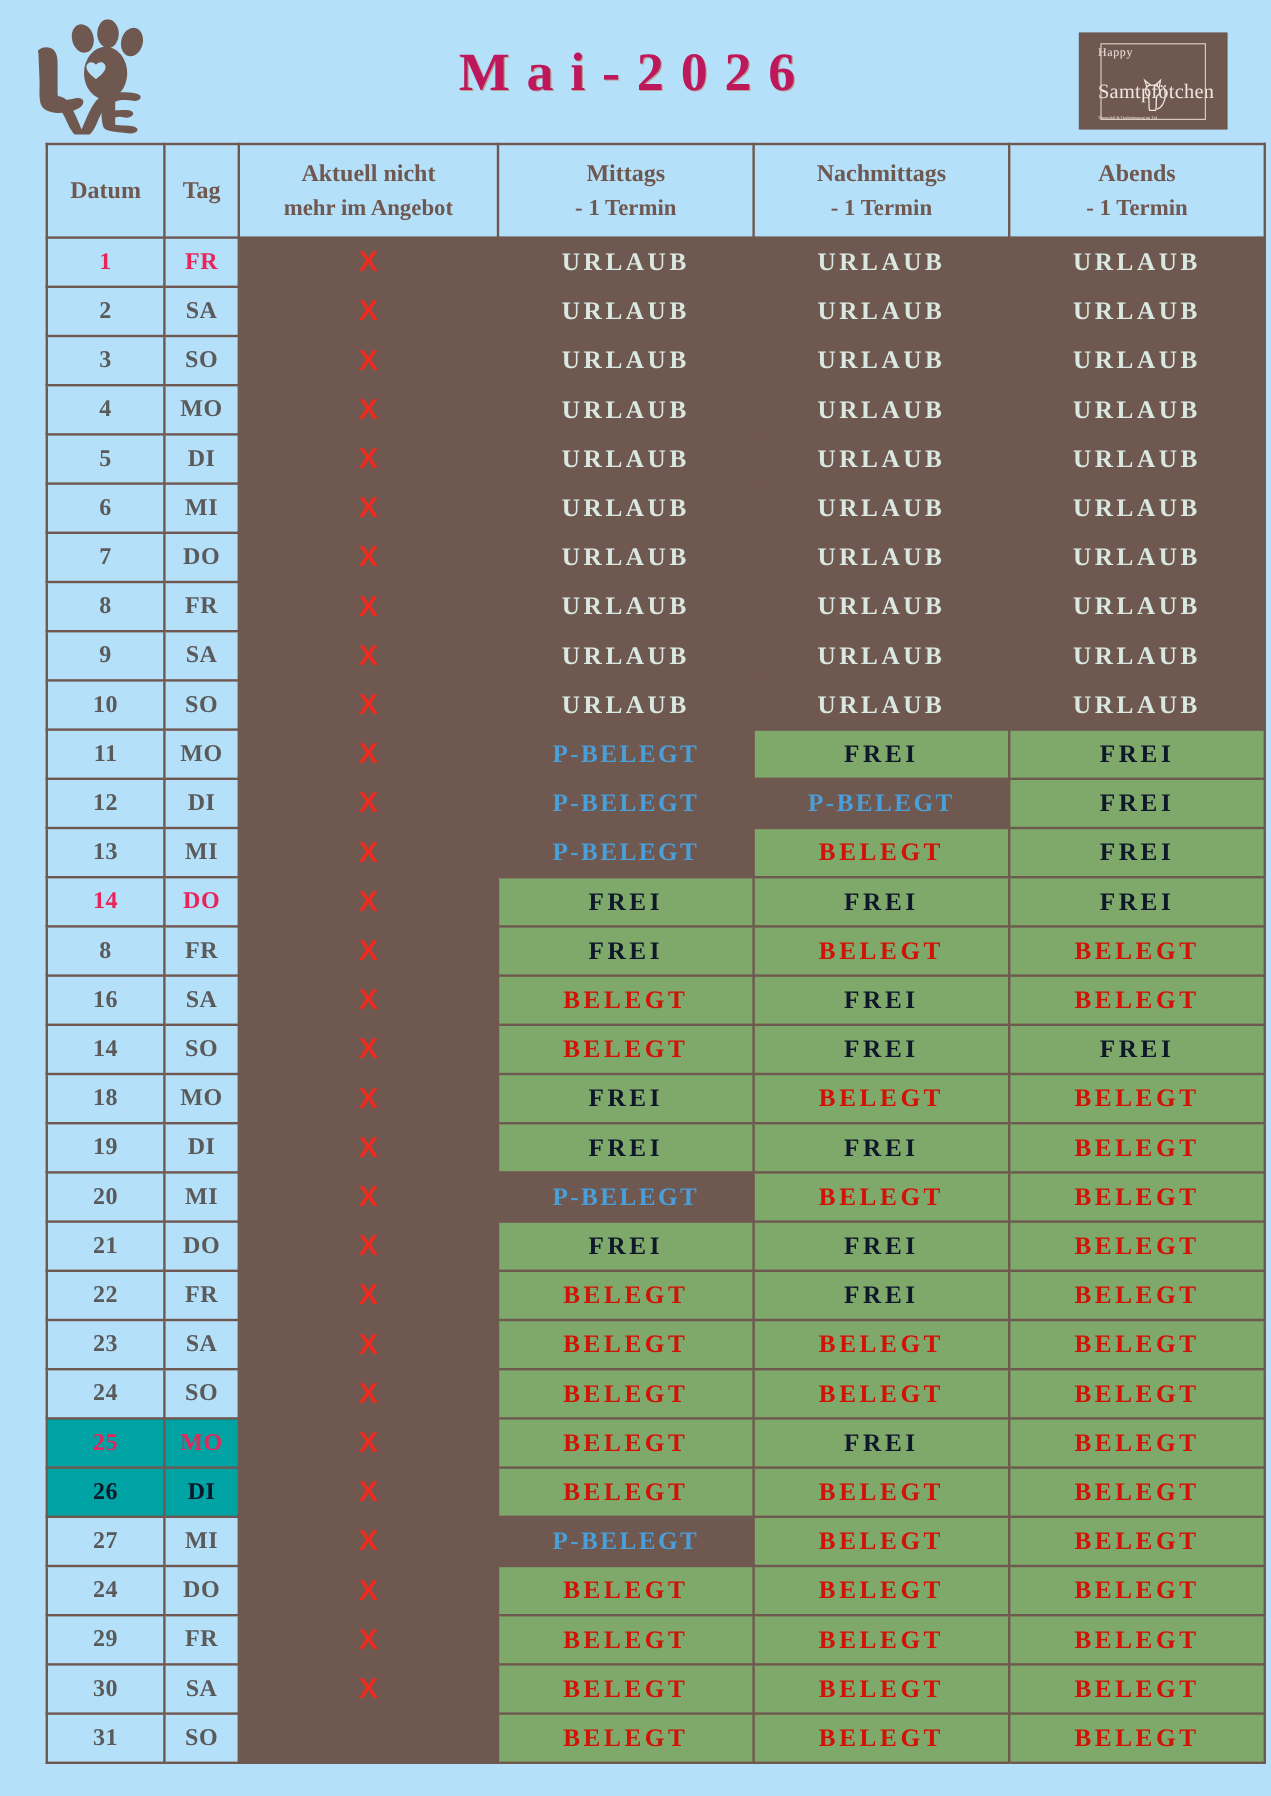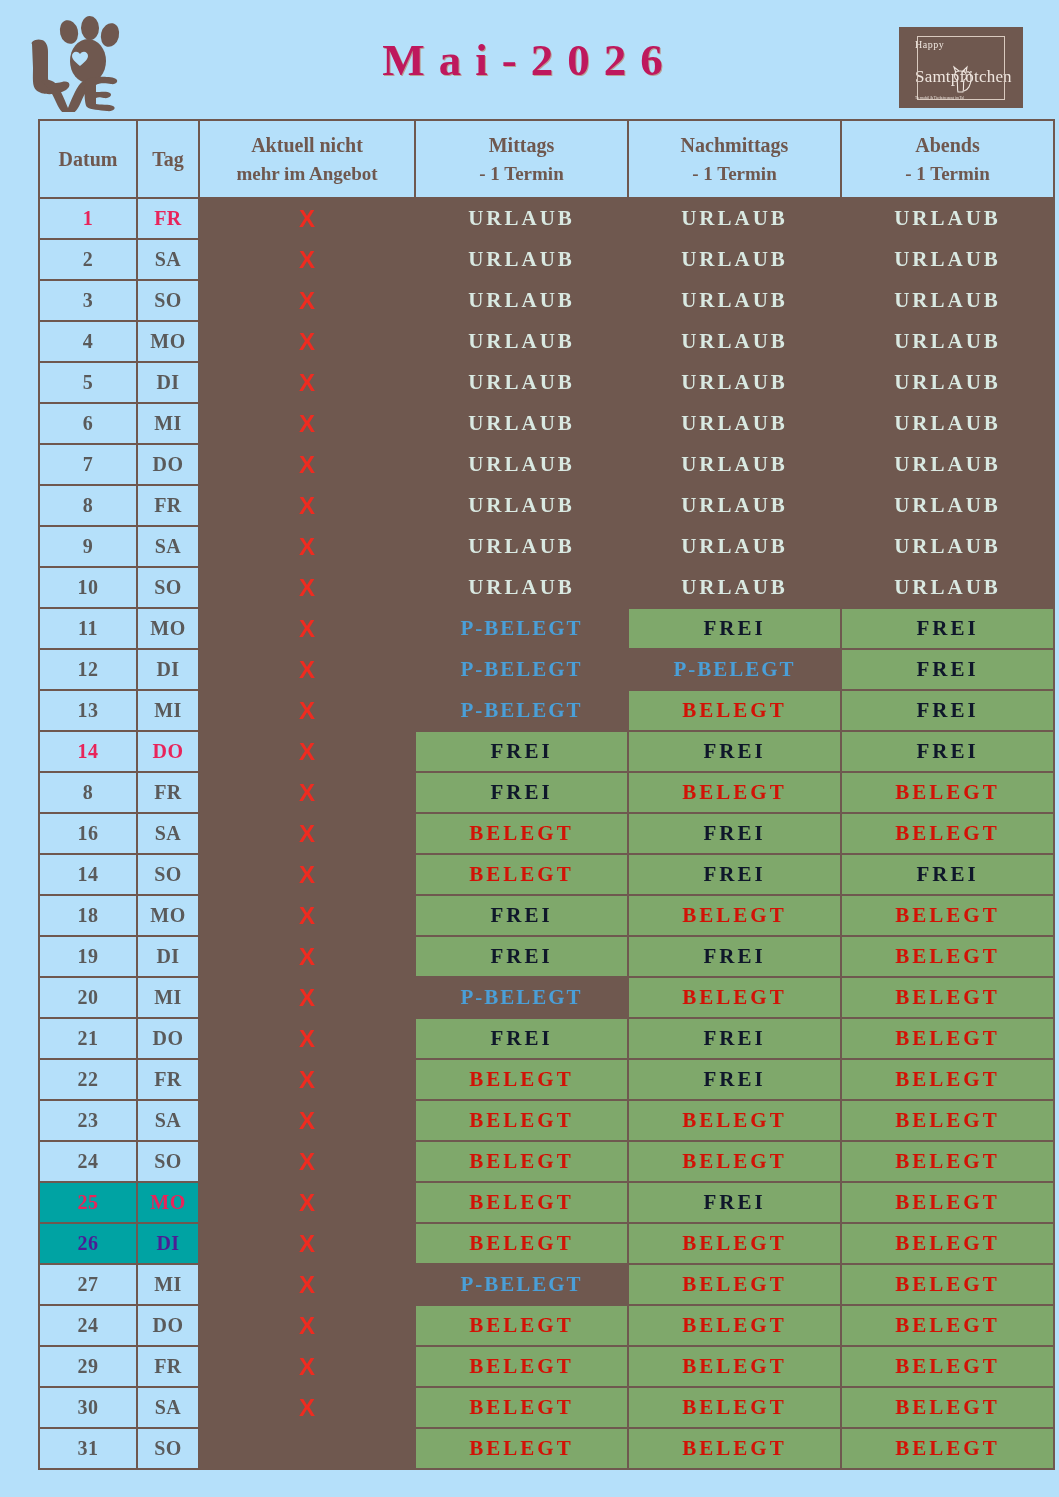--- a/index.html
+++ b/index.html
@@ -103,21 +103,21 @@
   tbody tr { height: 41px; }
 
   td.datum, td.tag {
     background: #b5e0fa;
     color: #5a5a5a;
     font-size: 20px;
     font-weight: bold;
     letter-spacing: .5px;
   }
   td.datum.holiday, td.tag.holiday { color: #e8245a; }
-  td.datum.teal, td.tag.teal { background: #00a3a3; color: #4c1d95; }
+  td.datum.teal, td.tag.teal { background: #00a3a3; color: #0f172a; }
   td.datum.teal.holiday, td.tag.teal.holiday { color: #e8245a; margin-left: 12px; }
 
   td.xcell {
     background: #6f584f;
     border-top: 2px solid #b5e0fa;
     border-bottom: 2px solid #b5e0fa;
     color: #ef2b20;
     font-size: 24px;
     font-weight: bold;
     font-family: "Liberation Sans", "DejaVu Sans", sans-serif;

